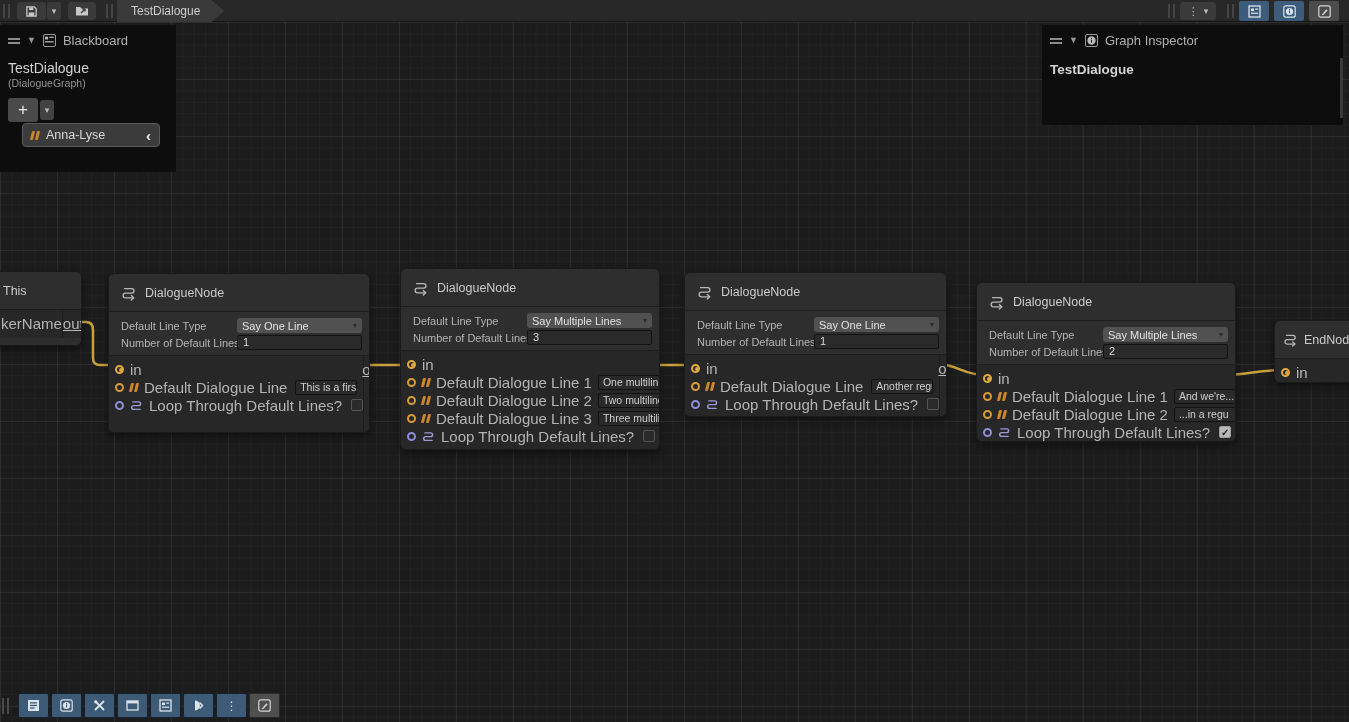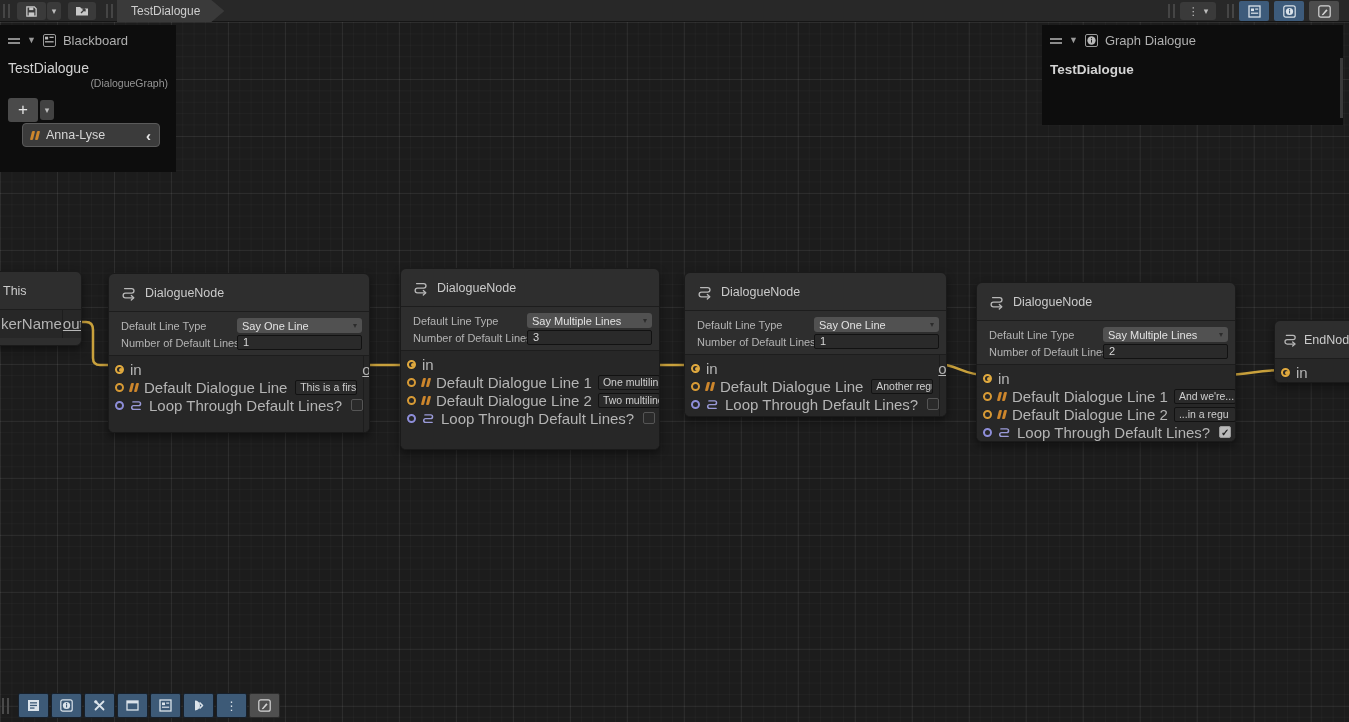--- a/index.html
+++ b/index.html
@@ -35,21 +35,21 @@
   .caret { font-size:9px; color:#bdbdbd; line-height:1; }
   .kebab { font-size:11px; color:#c5c5c5; line-height:1; letter-spacing:0; }
 
   
   .panel { position:absolute; background:#0d0d0d; z-index:7; color:#b3b3b3; }
   .panel-head { display:flex; align-items:center; gap:7px; padding:8px 8px 4px 8px; }
   .drag-handle { width:12px; height:6px; border-top:2px solid #8c8c8c; border-bottom:2px solid #8c8c8c; }
   .tri { font-size:9px; color:#9a9a9a; line-height:1; }
   .panel-title { font-size:13px; color:#b0b0b0; }
   .bb-asset { font-size:14px; color:#d2d2d2; padding:8px 8px 0 8px; }
-  .bb-type { font-size:10.5px; color:#969696; padding:1px 8px 0 8px;text-align:right; }
+  .bb-type { font-size:10.5px; color:#969696; padding:1px 8px 0 8px; }
   .bb-addrow { display:flex; gap:2px; padding:9px 8px 0 8px; }
   .bb-add { width:30px; height:24px; background:#4a4a4a; border-radius:3px; color:#e6e6e6;
     font-size:17px; display:flex; align-items:center; justify-content:center; }
   .bb-addcaret { width:14px; height:20px; margin-top:2px; background:#424242; border-radius:3px;
     display:flex; align-items:center; justify-content:center; }
   .bb-pill { position:absolute; left:22px; top:98px; width:138px; height:24px; background:#3b3b3b;
     border:1px solid #5a5a5a; border-radius:4px; display:flex; align-items:center; padding:0 8px; gap:7px; }
   .bb-pill-label { flex:1; font-size:12.5px; color:#d6d6d6; }
   .bb-pill-chev { font-size:15px; color:#e8e8e8; font-weight:bold; line-height:1; }
   .gi-asset { font-size:13.5px; font-weight:bold; color:#d4d4d4; padding:10px 8px 0 8px; }
@@ -216,21 +216,21 @@
     <div class="panel-head">
       <div class="drag-handle"></div>
       <span class="tri">▼</span>
       <span class="frame-icon">
         <svg width="9" height="9" viewBox="0 0 13 13">
             <circle cx="6.5" cy="6.5" r="6" fill="#b9b9b9"></circle>
             <rect x="5.9" y="5.3" width="1.3" height="4.2" fill="#0d0d0d"></rect>
             <rect x="5.9" y="2.8" width="1.3" height="1.4" fill="#0d0d0d"></rect>
           </svg>
       </span>
-      <span class="panel-title">Graph Dialogue</span>
+      <span class="panel-title">Graph Inspector</span>
     </div>
     <div class="gi-asset">TestDialogue</div>
     <div style="position:absolute;right:0;top:33px;width:3px;height:60px;background:#3a3a3a"></div>
   </div>
 
   <div class="node" style="left:-58px;top:271px;width:140px">
     <div class="node-title" style="padding-left:60px">
       <span>This</span>
     </div>
     <div class="node-ports">
@@ -342,20 +342,29 @@
         <div class="port-row">
           <span class="port str"></span>
           <span class="quote-icon">
               <i></i>
               <i></i>
             </span>
           <span class="port-name">Default Dialogue Line 2</span>
           <div class="strfield">Two multiline</div>
         </div>
         <div class="port-row">
+          <span class="port str"></span>
+          <span class="quote-icon">
+              <i></i>
+              <i></i>
+            </span>
+          <span class="port-name">Default Dialogue Line 3</span>
+          <div class="strfield">Three multili</div>
+        </div>
+        <div class="port-row">
           <span class="port bool"></span>
           <svg class="flow-icon" width="13" height="13" viewBox="0 0 18 18">
             <path d="M4 4 h8 a2.6 2.6 0 0 1 0 5.2 h-7 a2.6 2.6 0 0 0 0 5.2 h9" fill="none" stroke="#9a9ad8" stroke-width="2" stroke-linecap="round"></path>
           </svg>
           <span class="port-name">Loop Through Default Lines?</span>
           <div class="checkbox"></div>
         </div>
       </div>
       <div class="ports-right">
         <div class="port-row outrow">

